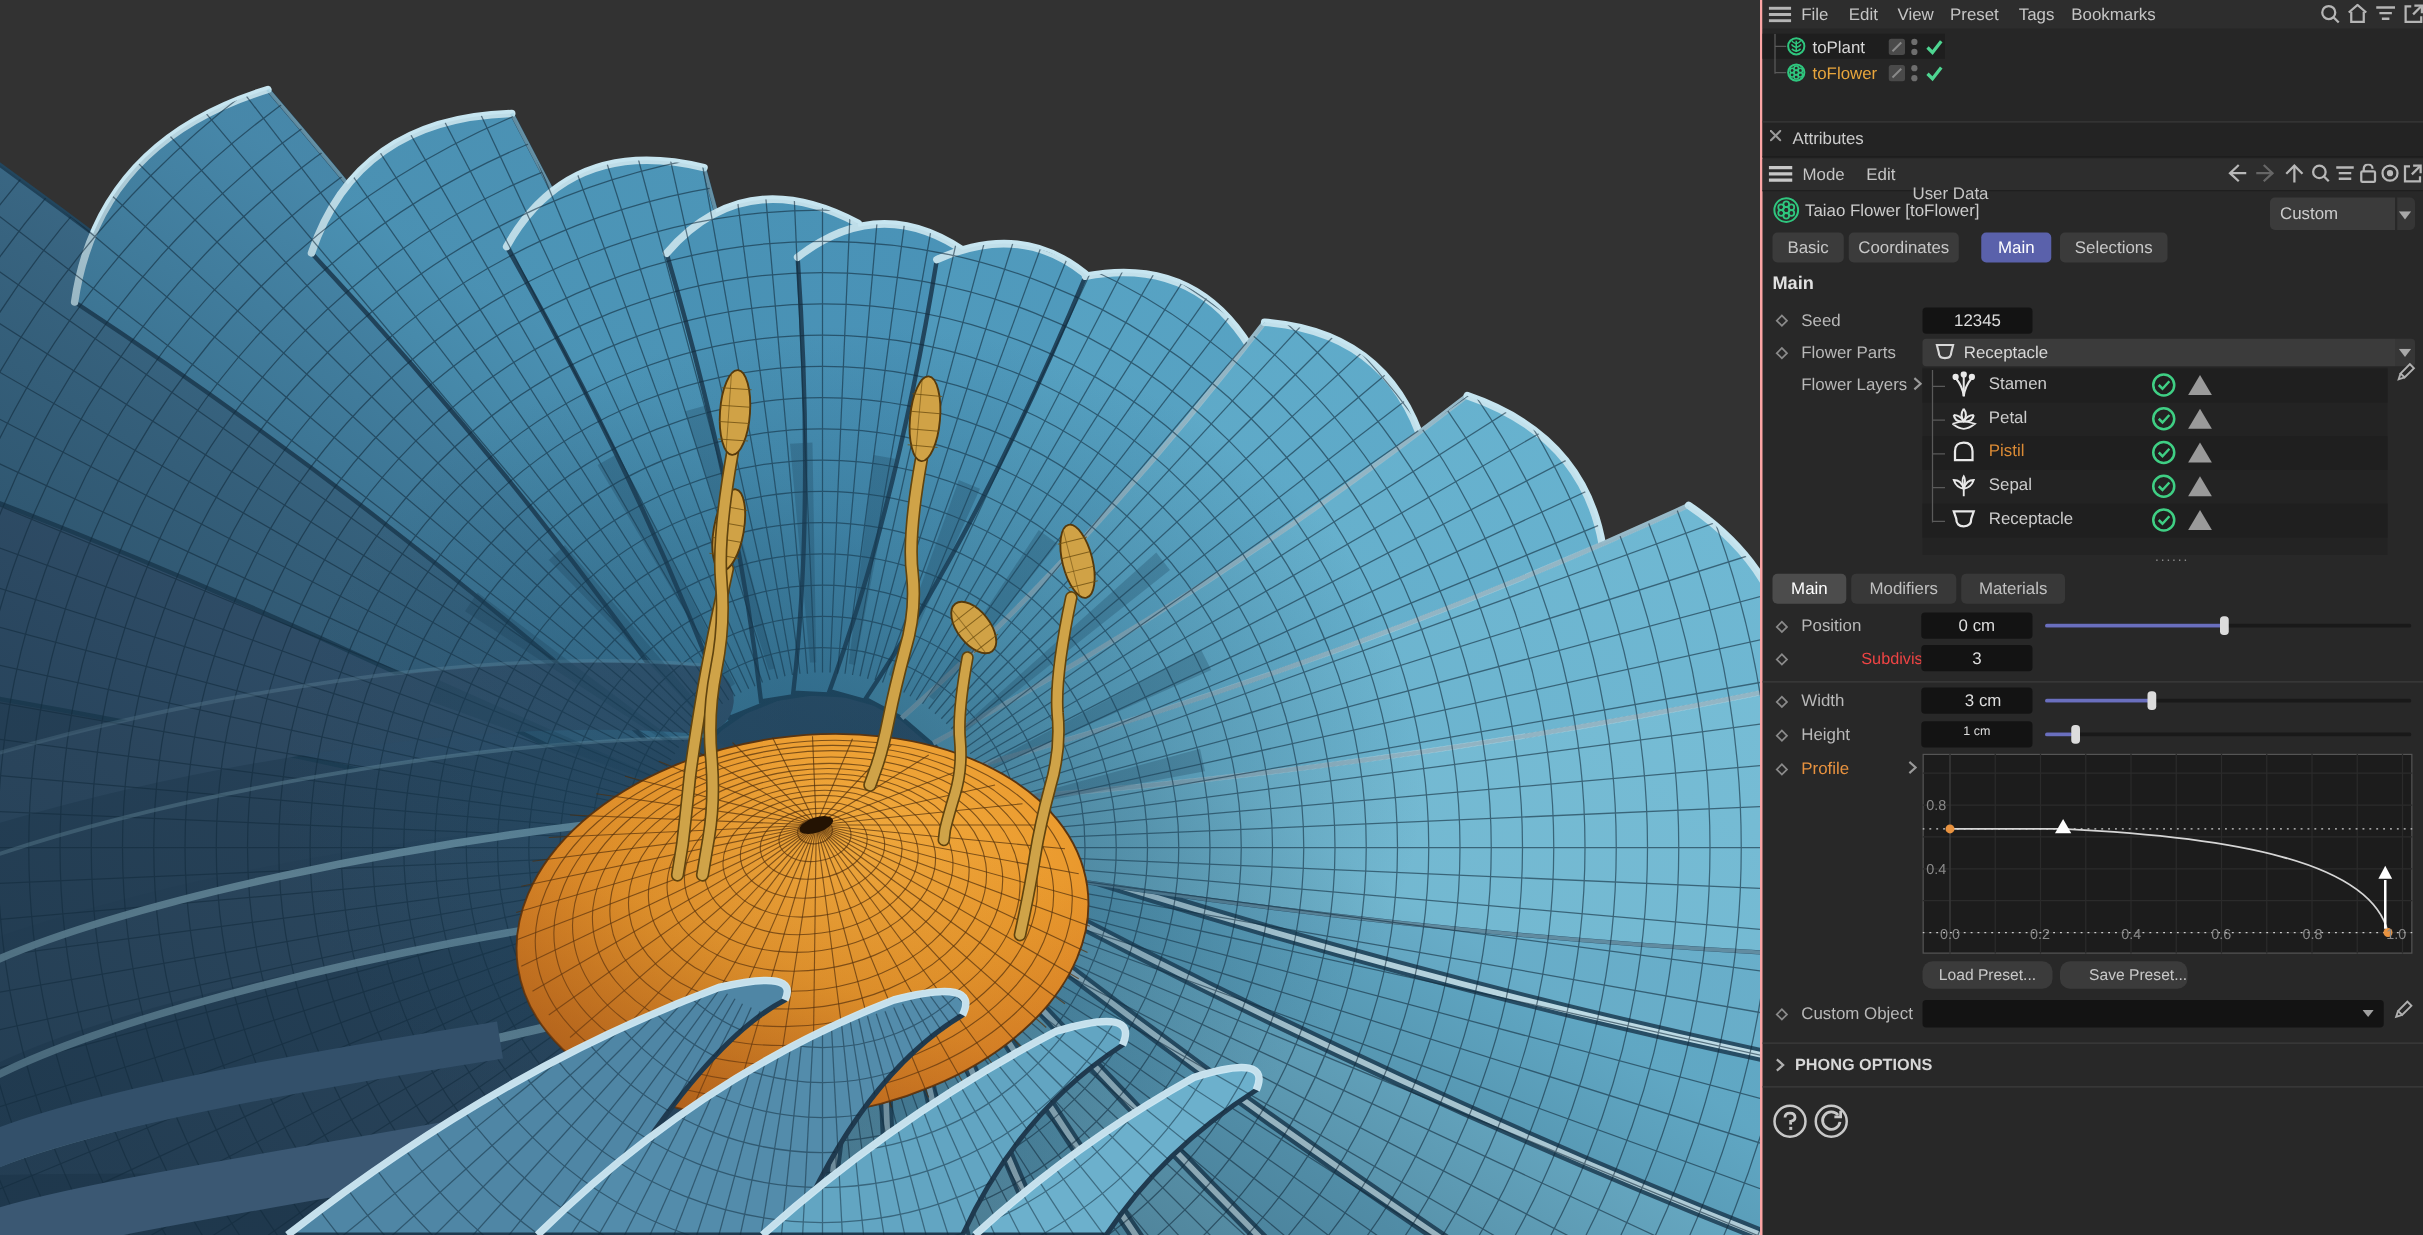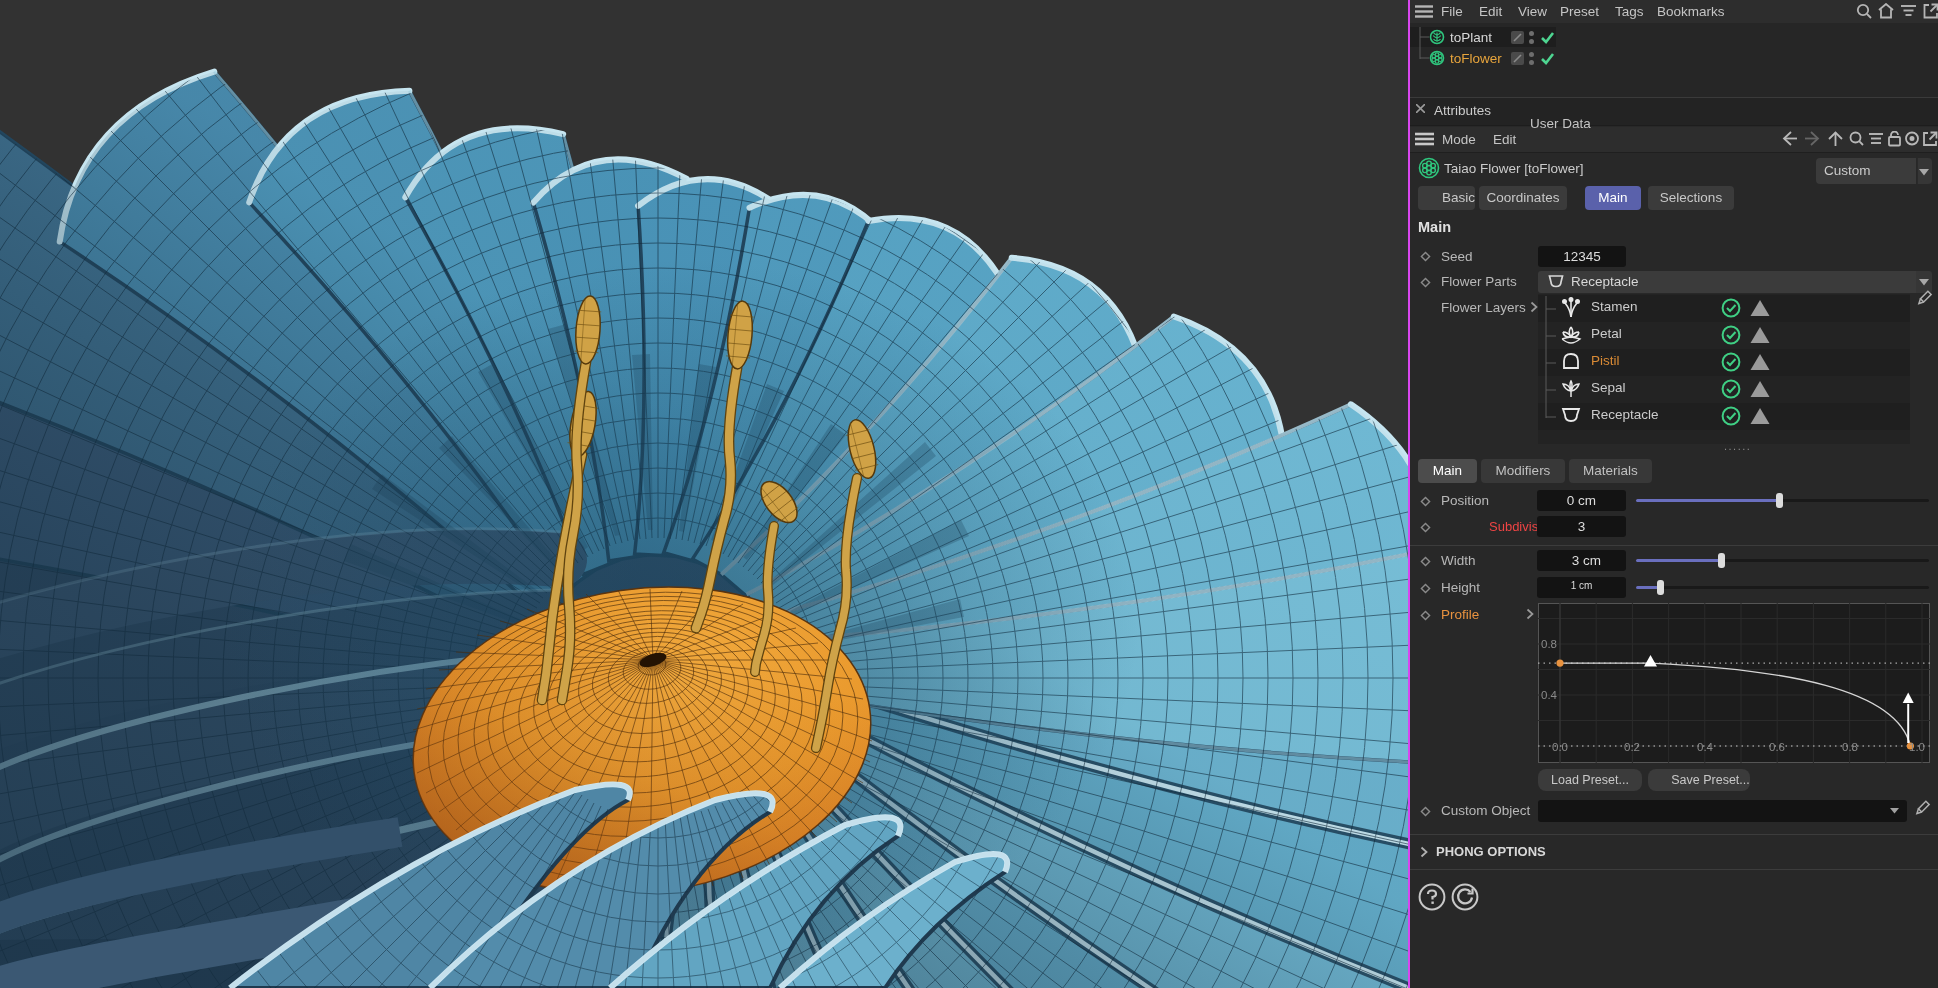--- a/index.html
+++ b/index.html
@@ -658,21 +658,21 @@
       <path d="M857,478 Q844,540 846,570 Q849,600 840,630 Q832,660 828,685 Q824,710 820,729 L816,748" fill="none" stroke="#cfa348" stroke-width="7.6" stroke-linecap="round"></path>
       <g transform="rotate(-14 862 449)">
         <ellipse cx="862" cy="449" rx="12" ry="30" fill="#d0a246" stroke="#55390c" stroke-width="1.5"></ellipse>
         <line x1="850" y1="432" x2="874" y2="432" stroke="#6e4f12" stroke-width="0.8" opacity="0.8"></line>
         <line x1="850" y1="444" x2="874" y2="444" stroke="#6e4f12" stroke-width="0.8" opacity="0.8"></line>
         <line x1="850" y1="456" x2="874" y2="456" stroke="#6e4f12" stroke-width="0.8" opacity="0.8"></line>
         <line x1="850" y1="468" x2="874" y2="468" stroke="#6e4f12" stroke-width="0.8" opacity="0.8"></line>
         <line x1="857" y1="421" x2="857" y2="477" stroke="#6e4f12" stroke-width="0.8" opacity="0.6"></line>
       </g>
     </svg></div>
-<div style="position:absolute;left:1408px;top:0;width:530px;height:988px;background:#282828;font-family:'Liberation Sans',sans-serif;border-left:2px solid #d946ef;">
+<div style="position:absolute;left:1408px;top:0;width:530px;height:988px;background:#282828;font-family:'Liberation Sans',sans-serif;border-left:2px solid #fca5a5;">
     <div style="position:absolute;left:0;top:0;width:530px;height:23px;background:#2d2d2d;"></div>
     <svg style="position:absolute;left:5px;top:5px;" width="18" height="13" viewBox="0 0 18 13">
       <g stroke="#b5b5b5" stroke-width="2.4">
         <line x1="0" y1="1.5" x2="18" y2="1.5"></line>
         <line x1="0" y1="6.5" x2="18" y2="6.5"></line>
         <line x1="0" y1="11.5" x2="18" y2="11.5"></line>
       </g>
     </svg>
     <div style="position:absolute;left:31px;top:4px;font-size:13.5px;color:#c5c5c5;">File</div>
     <div style="position:absolute;left:69px;top:4px;font-size:13.5px;color:#c5c5c5;">Edit</div>
@@ -759,21 +759,21 @@
     <div style="position:absolute;left:0;top:127px;width:530px;height:26px;background:#2d2d2d;border-bottom:1px solid #1f1f1f;"></div>
     <svg style="position:absolute;left:5px;top:132px;" width="19" height="14" viewBox="0 0 19 14">
       <g stroke="#c8c8c8" stroke-width="2.6">
         <line x1="0" y1="2" x2="19" y2="2"></line>
         <line x1="0" y1="7" x2="19" y2="7"></line>
         <line x1="0" y1="12" x2="19" y2="12"></line>
       </g>
     </svg>
     <div style="position:absolute;left:32px;top:132px;font-size:13.5px;color:#c5c5c5;">Mode</div>
     <div style="position:absolute;left:83px;top:132px;font-size:13.5px;color:#c5c5c5;">Edit</div>
-    <div style="position:absolute;left:120px;top:116px;font-size:13.5px;color:#c5c5c5;text-align:center;">User Data</div>
+    <div style="position:absolute;left:120px;top:147px;font-size:13.5px;color:#c5c5c5;text-align:center;">User Data</div>
     <svg style="position:absolute;left:371px;top:131px;" width="158" height="16" viewBox="0 0 158 16">
       <g stroke="#b8b8b8" stroke-width="1.8" fill="none">
         <path d="M10,1 L3,7.5 L10,14"></path>
         <line x1="3" y1="7.5" x2="16" y2="7.5"></line>
       </g>
       <g transform="translate(24,0)" stroke="#666" stroke-width="1.8" fill="none">
         <path d="M6,1 L13,7.5 L6,14"></path>
         <line x1="0" y1="7.5" x2="13" y2="7.5"></line>
       </g>
       <g transform="translate(47,0)" stroke="#b8b8b8" stroke-width="1.8" fill="none">
@@ -816,21 +816,21 @@
       </g>
     </svg>
     <div style="position:absolute;left:34px;top:161px;font-size:13.5px;color:#cccccc;">Taiao Flower [toFlower]</div>
     <div style="position:absolute;left:406px;top:158px;width:100px;height:26px;background:#3b3b3b;border-radius:4px 0 0 4px;"></div>
     <div style="position:absolute;left:507px;top:158px;width:15px;height:26px;background:#363636;border-radius:0 4px 4px 0;border-left:1px solid #2a2a2a;"></div>
     <div style="position:absolute;left:414px;top:163px;font-size:13.5px;color:#cccccc;">Custom</div>
     <svg style="position:absolute;left:509px;top:169px;" width="10" height="7" viewBox="0 0 10 7">
       <path d="M0,0 L10,0 L5,6.5 Z" fill="#a8a8a8"></path>
     </svg>
     <div style="position:absolute;left:8px;top:186px;width:57px;height:24px;background:#3b3b3b;border-radius:4px;"></div>
-    <div style="position:absolute;left:8px;top:190px;width:57px;text-align:right;font-size:13.5px;color:#c8c8c8;">Basic</div>
+    <div style="position:absolute;left:8px;top:190px;width:57px;text-align:center;font-size:13.5px;color:#c8c8c8;">Basic</div>
     <div style="position:absolute;left:69px;top:186px;width:88px;height:24px;background:#3b3b3b;border-radius:4px;"></div>
     <div style="position:absolute;left:69px;top:190px;width:88px;text-align:center;font-size:13.5px;color:#c8c8c8;">Coordinates</div>
     <div style="position:absolute;left:175px;top:186px;width:56px;height:24px;background:#5a61ab;border-radius:4px;"></div>
     <div style="position:absolute;left:175px;top:190px;width:56px;text-align:center;font-size:13.5px;color:#ffffff;">Main</div>
     <div style="position:absolute;left:238px;top:186px;width:86px;height:24px;background:#3b3b3b;border-radius:4px;"></div>
     <div style="position:absolute;left:238px;top:190px;width:86px;text-align:center;font-size:13.5px;color:#c8c8c8;">Selections</div>
     <div style="position:absolute;left:8px;top:219px;font-size:14.5px;font-weight:bold;color:#e0e0e0;">Main</div>
     <svg style="position:absolute;left:10px;top:251px;" width="11" height="11" viewBox="0 0 11 11">
       <rect x="2.6" y="2.6" width="5.8" height="5.8" fill="none" stroke="#8a8a8a" stroke-width="1.4" transform="rotate(45 5.5 5.5)"></rect>
     </svg>

